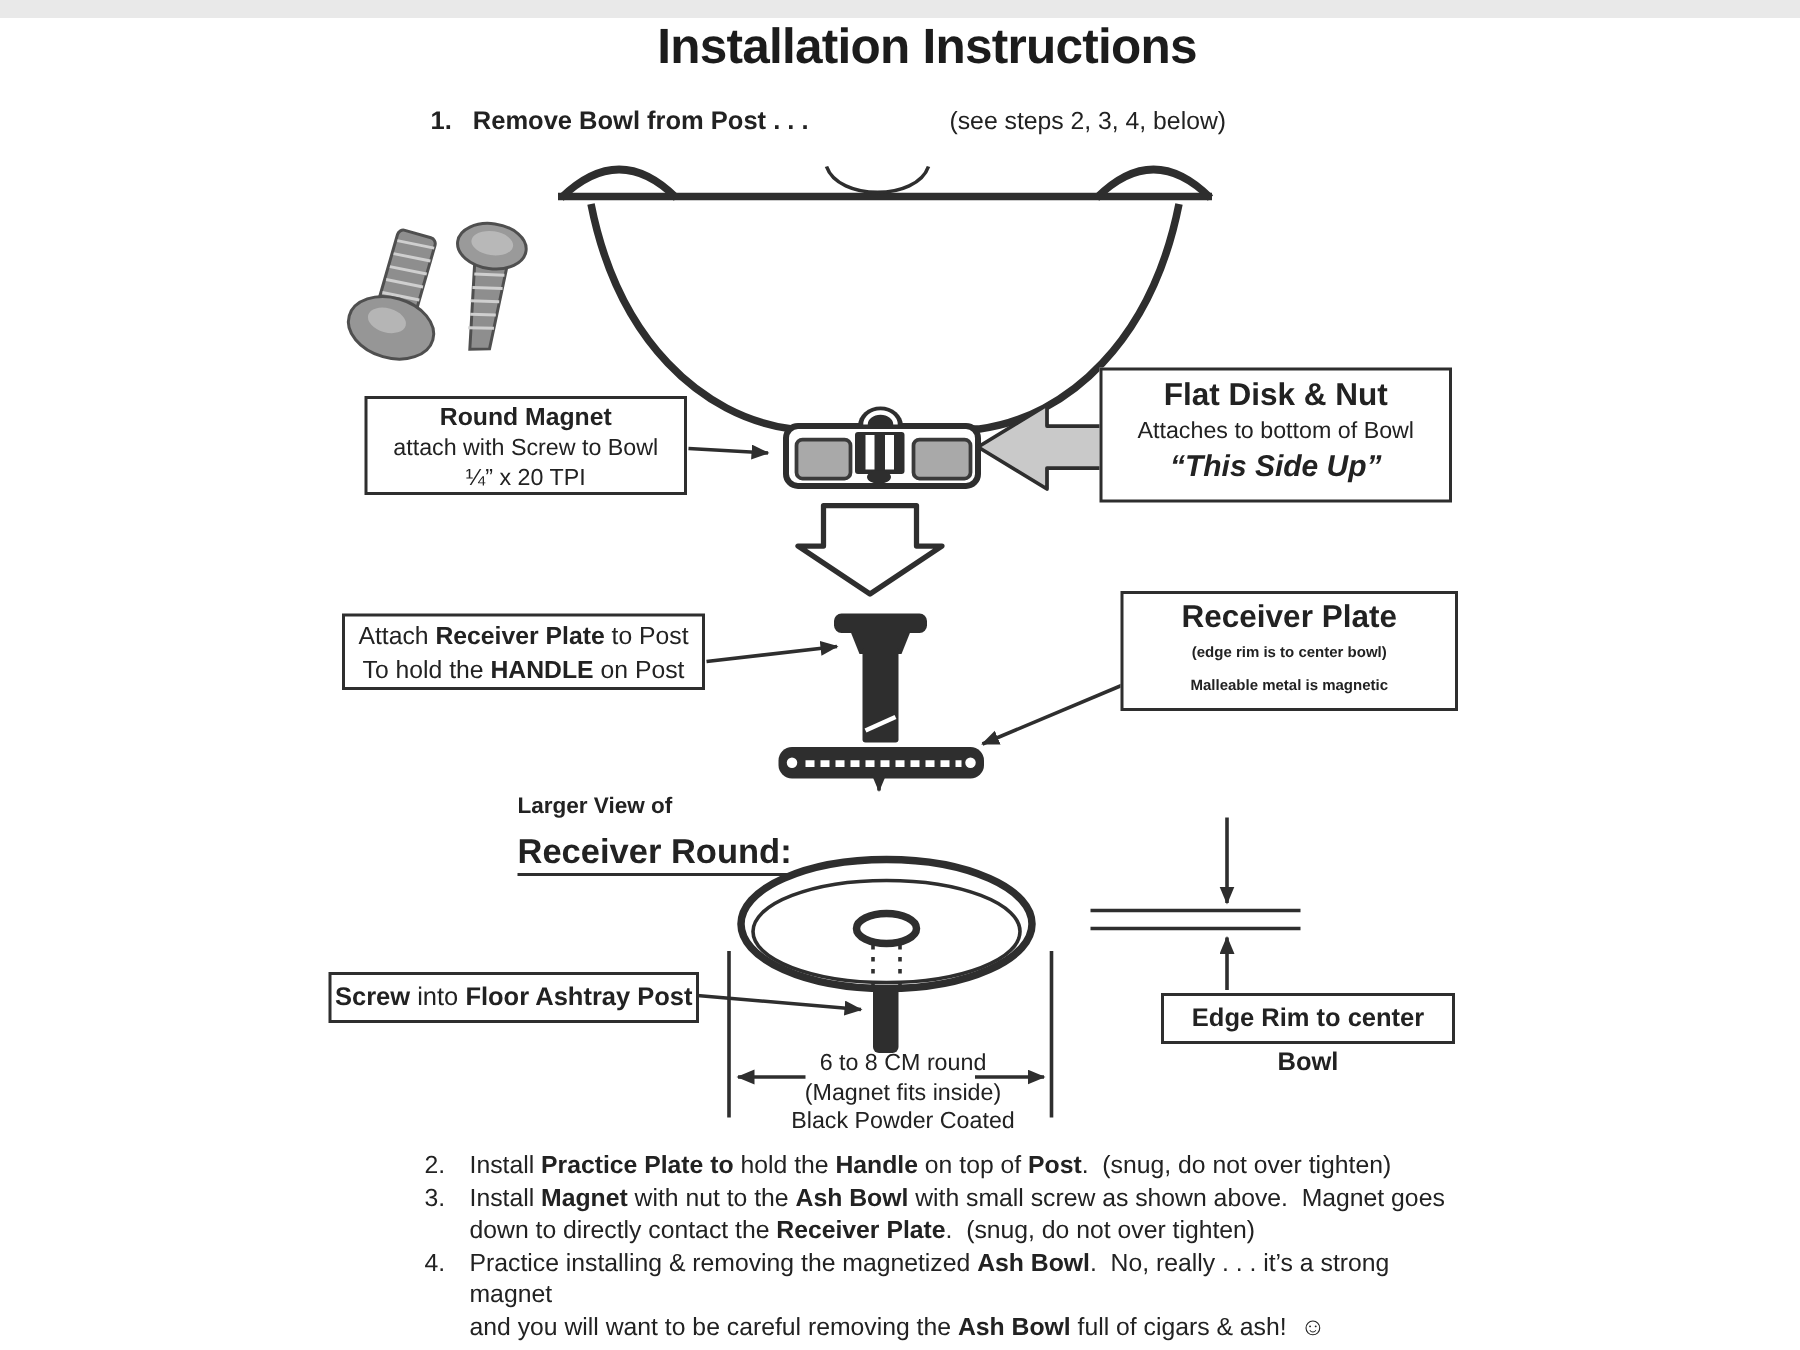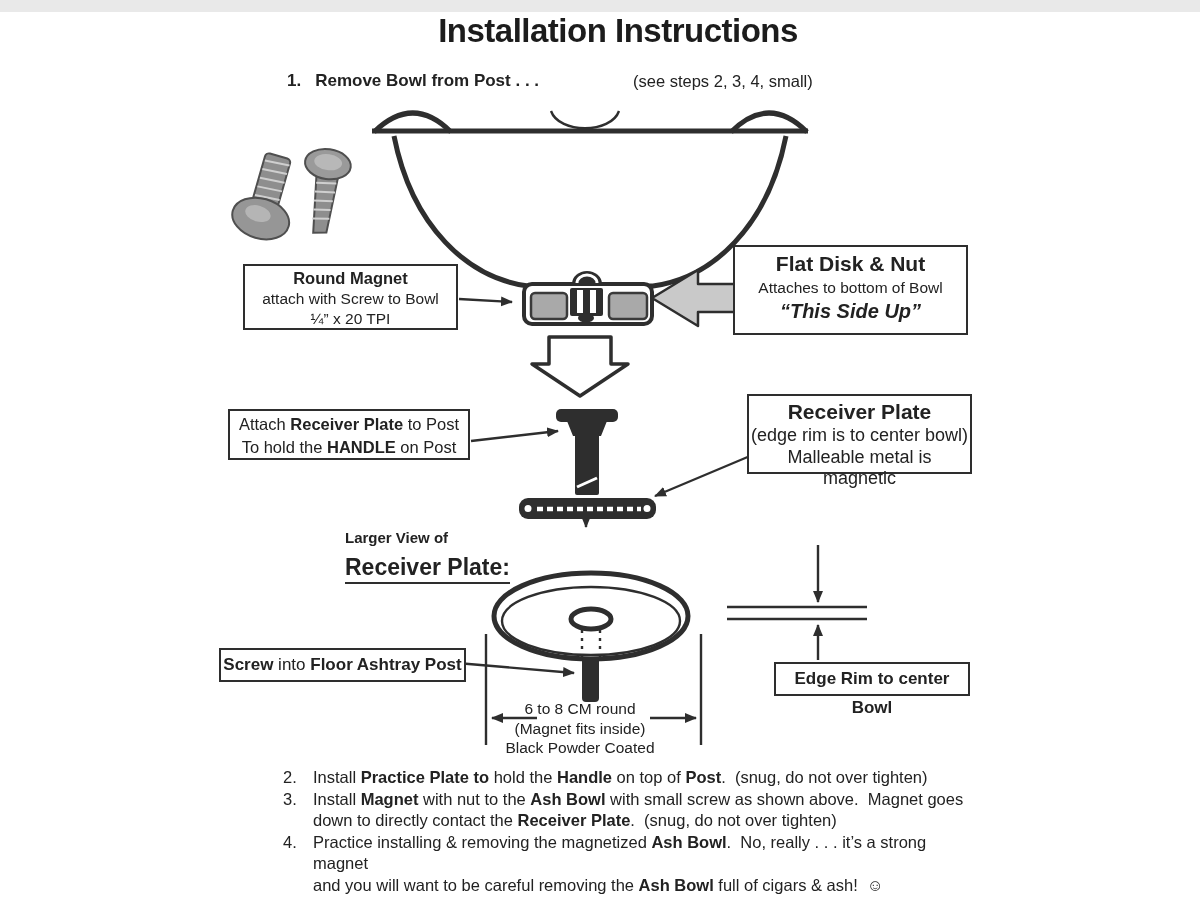--- a/index.html
+++ b/index.html
@@ -30,29 +30,29 @@
   .box{border:2.5px solid var(--ink); background:#fff; text-align:center; box-sizing:border-box;}
   .bx-magnet{left:243px; top:252px; width:215px; height:66px; padding-top:2px; font-size:15.5px; line-height:20.5px;}
   .bx-magnet .l1{font-size:16.5px; font-weight:700;}
   .bx-flat{left:733px; top:233px; width:235px; height:90px; padding-top:4px;}
   .bx-flat .l1{font-size:21px; font-weight:700; line-height:26px;}
   .bx-flat .l2{font-size:15.5px; line-height:21px;}
   .bx-flat .l3{font-size:20px; font-weight:700; font-style:italic; line-height:27px;}
   .bx-attach{left:228px; top:397px; width:242px; height:51px; padding-top:2px; font-size:16.5px; line-height:22.5px;}
   .bx-receiver{left:747px; top:382px; width:225px; height:80px; padding-top:3px;}
   .bx-receiver .l1{font-size:21px; font-weight:700; line-height:26px;}
-  .bx-receiver .l2,.bx-receiver .l3{font-size:18px; line-height:21.5px;}
+  .bx-receiver .l2,.bx-receiver .l3{font-size:10px; line-height:21.5px;font-weight:bold;}
   .bx-screwinto{left:219px; top:636px; width:247px; height:34px; font-size:17px; line-height:29px;}
   .bx-edgerim{left:774px; top:650px; width:196px; height:34px; font-size:17px; font-weight:700; line-height:29px;}
   
   .larger{left:345px; top:517px; display:flex; align-items:baseline; gap:8px;flex-direction:column;}
   .larger .pre{font-size:15px; font-weight:700;}
   .larger .big{font-size:23px; font-weight:700; border-bottom:2.5px solid var(--ink); padding-bottom:1px;}
   
-  .dim-caption{left:484px; top:687px; width:192px; text-align:center; font-size:15.5px; line-height:19.5px;}
+  .dim-caption{left:506px; top:687px; width:192px; text-align:center; font-size:15.5px; line-height:19.5px;}
   
   .steps{left:283px; top:755px; width:700px; font-size:16.5px; line-height:21.5px;}
   .step{display:grid; grid-template-columns:30px 1fr;}
   .step .txt{white-space:pre-wrap;}
   b{font-weight:700;}
 </style>
 </head>
 <body>
 
 <div class="page">
@@ -159,21 +159,21 @@
       <line x1="818" y1="648" x2="818" y2="613" class="ln" marker-end="url(#ah)"></line>
     </g>
   </svg>
 
   <div class="abs title">Installation Instructions</div>
 
   <div class="abs step1">
     <span>1.</span>
     <span>Remove Bowl from Post . . .</span>
   </div>
-  <div class="abs step1-note">(see steps 2, 3, 4, small)</div>
+  <div class="abs step1-note">(see steps 2, 3, 4, below)</div>
 
   <div class="abs box bx-magnet">
     <div class="l1">Round Magnet</div>
     <div class="l2">attach with Screw to Bowl</div>
     <div class="l3">¼” x 20 TPI</div>
   </div>
 
   <div class="abs box bx-attach">
     <div class="l1"><span>Attach </span><b>Receiver Plate</b><span> to Post</span></div>
     <div class="l2"><span>To hold the </span><b>HANDLE</b><span> on Post</span></div>
@@ -186,21 +186,21 @@
   </div>
 
   <div class="abs box bx-receiver">
     <div class="l1">Receiver Plate</div>
     <div class="l2">(edge rim is to center bowl)</div>
     <div class="l3">Malleable metal is magnetic</div>
   </div>
 
   <div class="abs larger">
     <span class="pre">Larger View of</span>
-    <span class="big">Receiver Plate:</span>
+    <span class="big">Receiver Round:</span>
   </div>
 
   <div class="abs box bx-screwinto">
     <div><span></span><b>Screw</b><span> into </span><b>Floor Ashtray Post</b><span></span></div>
   </div>
 
   <div class="abs box bx-edgerim">
     <div>Edge Rim to center Bowl</div>
   </div>
 

